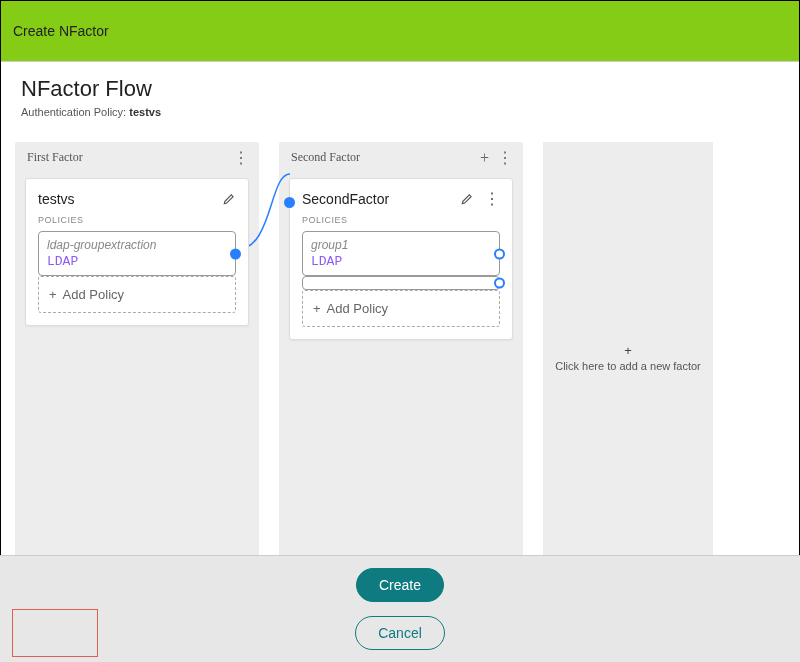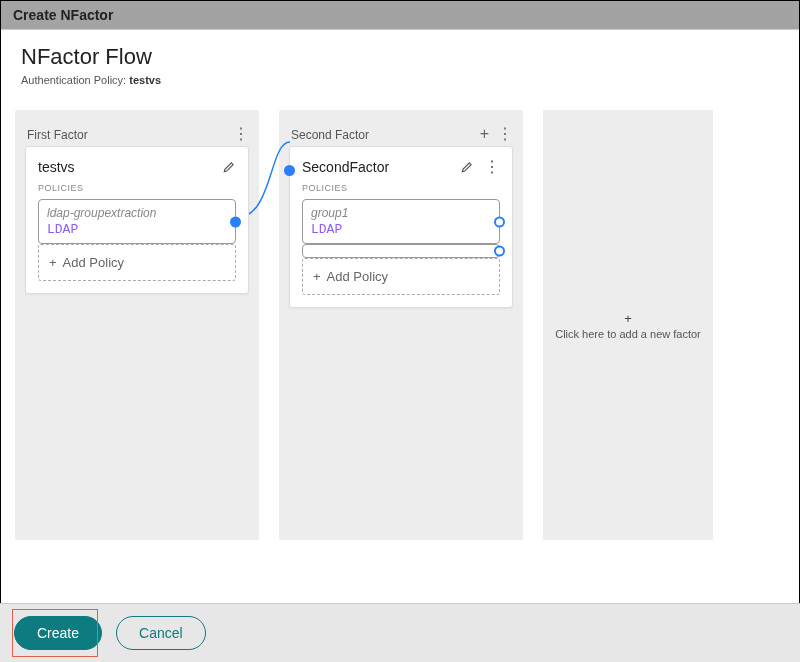--- a/index.html
+++ b/index.html
@@ -5,25 +5,25 @@
   * { box-sizing: border-box; margin: 0; padding: 0; }
   body {
     font-family: -apple-system, BlinkMacSystemFont, "Segoe UI", Arial, sans-serif;
     background: #fff;
     width: 800px;
     height: 662px;
     overflow: hidden;
     border: 1px solid #000;
   }
   .titlebar {
-    background: #a3a3a3;
+    background: #84cc16;
     border-bottom: 1px solid #ccc;
-    padding: 6px 12px;
+    padding: 22px 12px;
     font-size: 14px;
-    font-weight: 700;
+    font-weight: 400;
     color: #222;
   }
   .header {
     padding: 14px 20px 6px 20px;
   }
   .header h1 {
     font-size: 22px;
     font-weight: 400;
     color: #222;
     margin-bottom: 4px;
@@ -43,26 +43,27 @@
     position: relative;
     height: 470px;
   }
   .col {
     width: 244px;
     background: #ededed;
     border-radius: 2px;
   }
   .col-header {
     display: flex;
-    align-items: flex-end;
+    align-items: flex-start;
     justify-content: space-between;
     padding: 8px 10px 4px 12px;
     font-size: 12px;
     color: #555;
     height: 36px;
+    font-family: Liberation Serif, serif;
   }
   .col-header .actions { display:flex; gap:8px; color:#666; }
   .col-body {
     padding: 0 10px 10px 10px;
   }
   .card {
     background: #fff;
     border: 1px solid #ddd;
     border-radius: 3px;
     padding: 12px;
@@ -152,20 +153,21 @@
   .add-factor .plus { font-size:13px; color:#444; }
   .footer {
     position:absolute;
     bottom:0; left:0; right:0;
     background:#e7e7e7;
     border-top:1px solid #ccc;
     padding:12px 14px;
     display:flex;
     gap:14px;
     align-items:center;
+    flex-direction:column;
   }
   .btn {
     border-radius: 18px;
     padding: 8px 22px;
     font-size: 14px;
     cursor:pointer;
     border:1px solid #0d7b80;
   }
   .btn-primary {
     background:#0d7b80;

